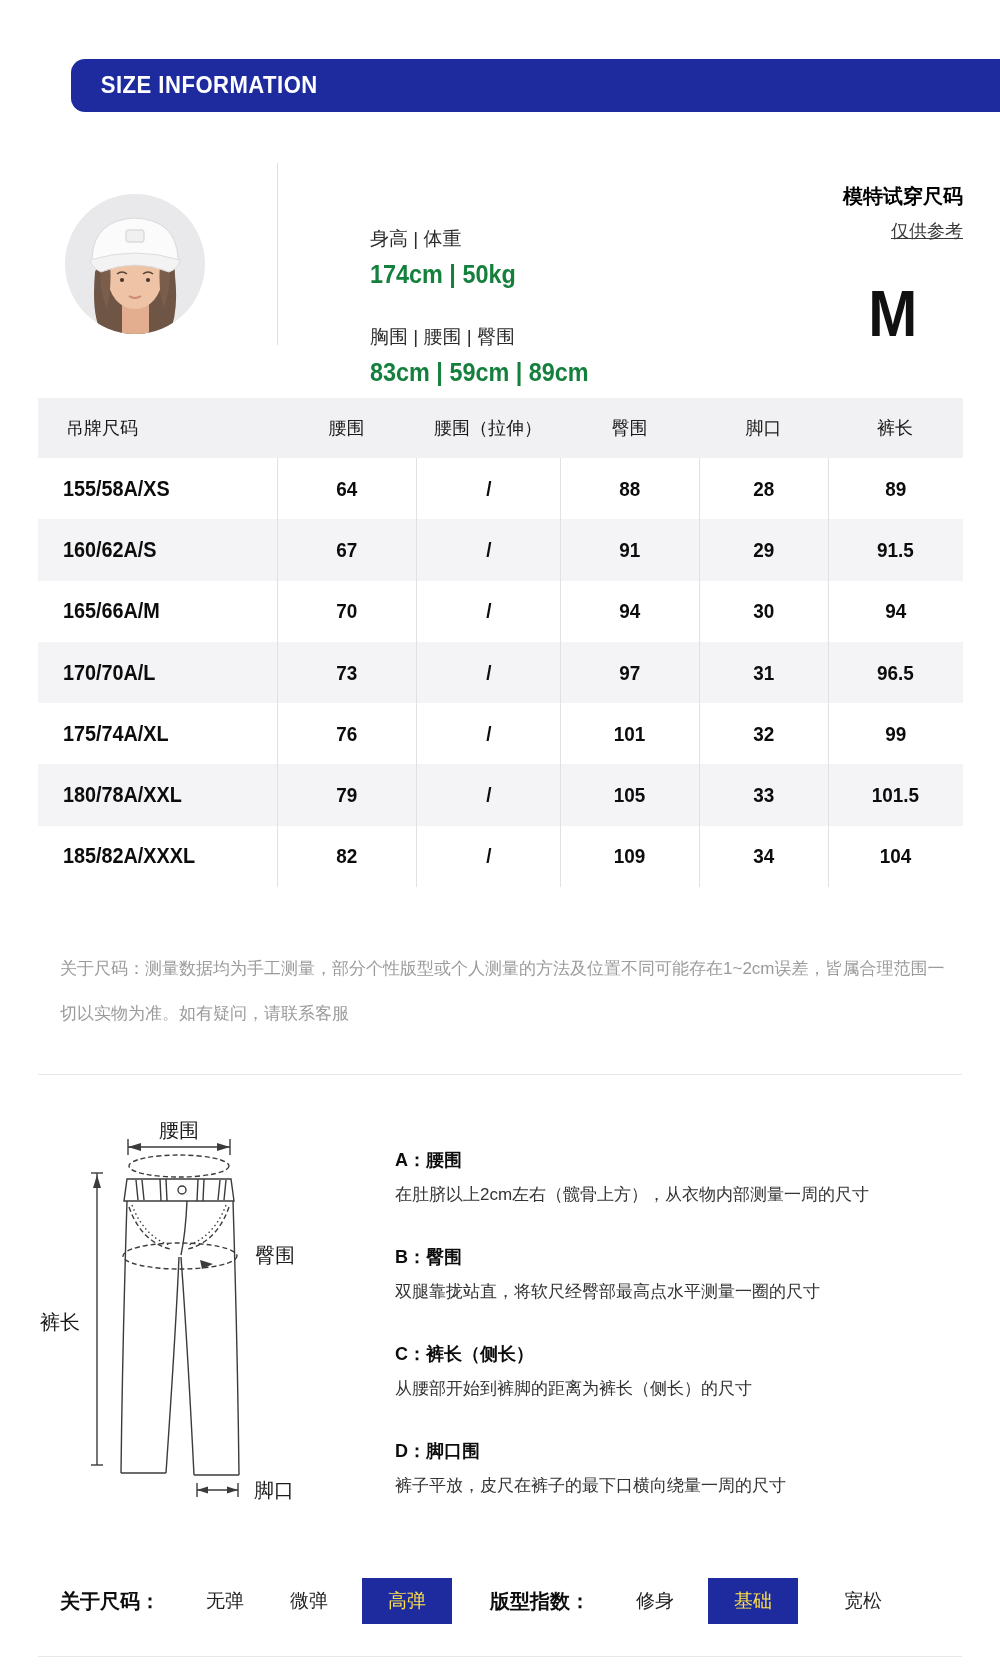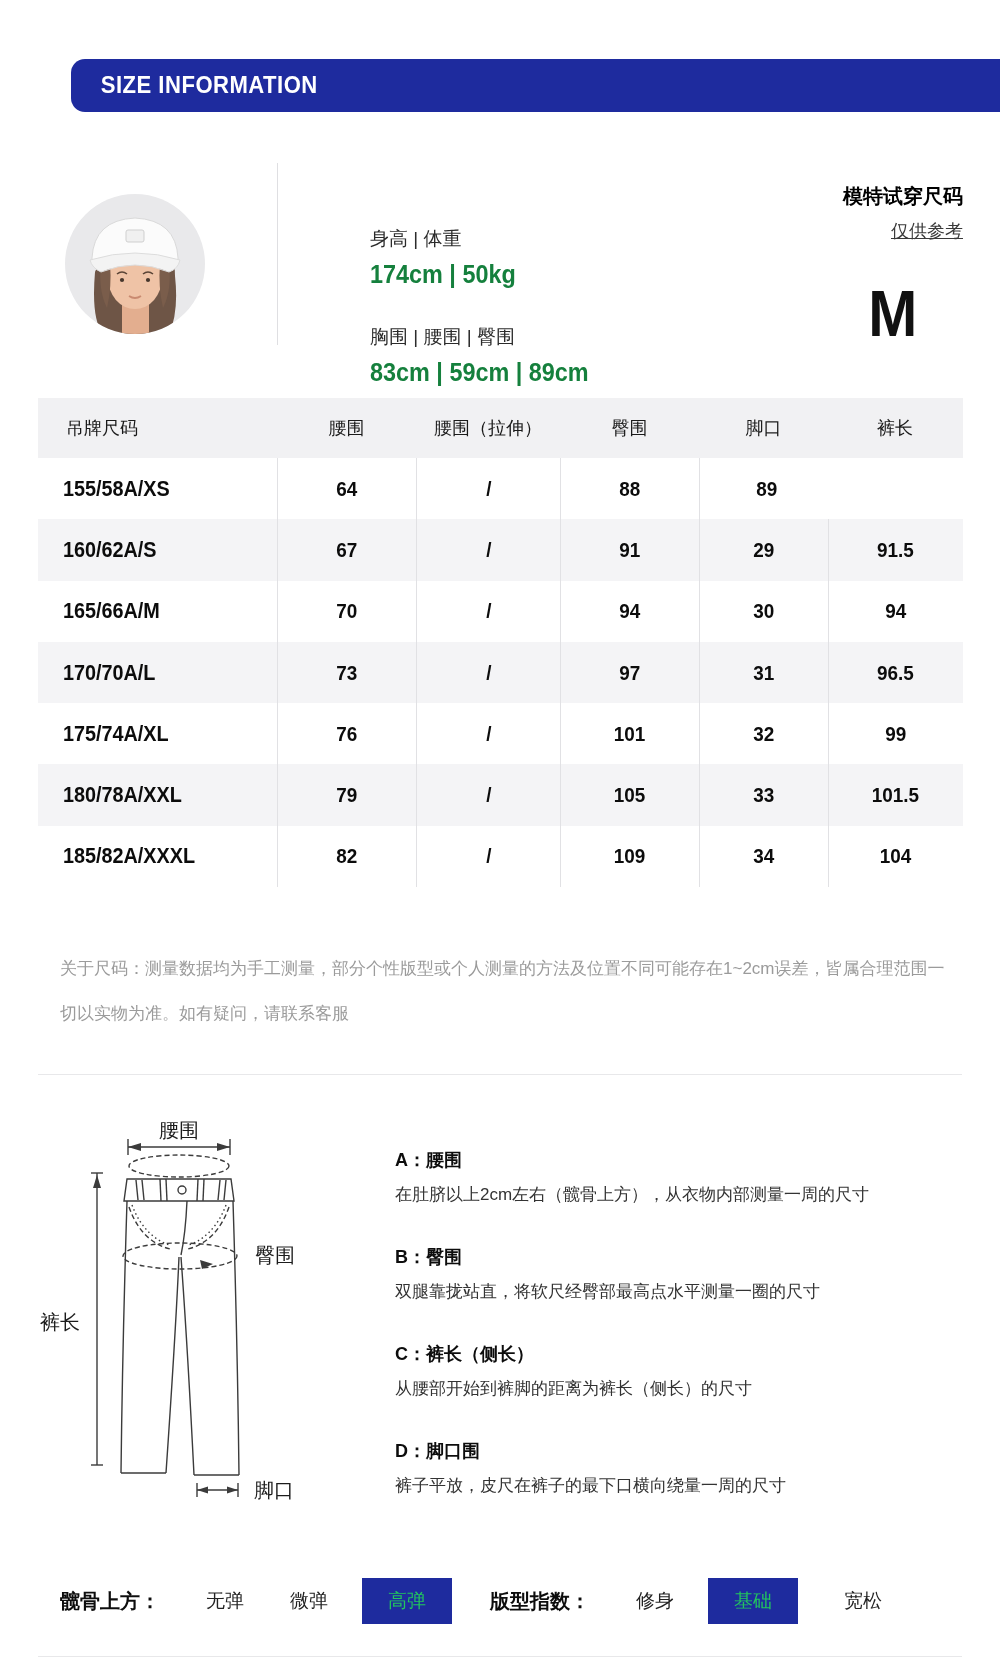--- a/index.html
+++ b/index.html
@@ -51,21 +51,21 @@
   .msec{margin-bottom:39px;}
   .msec-title{font-size:18px;font-weight:800;color:#0d0d0d;}
   .msec-desc{margin-top:11px;font-size:17px;color:#333;}
 
   
   .idx-group{position:absolute;top:1578px;height:46px;display:flex;align-items:center;}
   #elasticity{left:60px;} #fit{left:490px;}
   .idx-label{font-size:20px;font-weight:800;color:#0d0d0d;}
   .idx-opt{font-size:19px;color:#222;margin-left:46px;}
   .idx-opt:first-of-type{margin-left:18px;}
-  .idx-opt.selected{background:#1E2B9E;color:#22c55e;height:46px;line-height:46px;
+  .idx-opt.selected{background:#1E2B9E;color:#fde047;height:46px;line-height:46px;
                     padding:0 26px;margin-left:34px;font-weight:500;}
   svg text{font-family:"Liberation Sans","DejaVu Sans",sans-serif;}
 </style>
 </head>
 <body>
 
 <div class="page">
 
   <div class="banner" style="background: rgb(30, 43, 158); margin-left: 28px;">
     <span>SIZE INFORMATION</span>
@@ -128,20 +128,23 @@
             <span class="cond">155/58A/XS</span>
           </div>
           <div class="cell col1">
             <span class="cond-c">64</span>
           </div>
           <div class="cell col2">
             <span class="cond-c">/</span>
           </div>
           <div class="cell col3">
             <span class="cond-c">88</span>
+          </div>
+          <div class="cell col4">
+            <span class="cond-c">28</span>
           </div>
           <div class="cell col5">
             <span class="cond-c">89</span>
           </div>
         </div>
         <div class="trow alt">
           <div class="cell col0">
             <span class="cond">160/62A/S</span>
           </div>
           <div class="cell col1">
@@ -328,21 +331,21 @@
         <div class="msec-title">C：裤长（侧长）</div>
         <div class="msec-desc">从腰部开始到裤脚的距离为裤长（侧长）的尺寸</div>
       </div>
       <div class="msec">
         <div class="msec-title">D：脚口围</div>
         <div class="msec-desc">裤子平放，皮尺在裤子的最下口横向绕量一周的尺寸</div>
       </div>
     </div>
 
   <div class="idx-group" id="elasticity">
-      <span class="idx-label">髋骨上方：</span>
+      <span class="idx-label">关于尺码：</span>
       <span class="idx-opt">无弹</span>
       <span class="idx-opt">微弹</span>
       <span class="idx-opt selected" style="background: rgb(30, 43, 158);">高弹</span>
     </div>
   <div class="idx-group" id="fit">
       <span class="idx-label">版型指数：</span>
       <span class="idx-opt">修身</span>
       <span class="idx-opt selected" style="background: rgb(30, 43, 158);">基础</span>
       <span class="idx-opt">宽松</span>
     </div>

